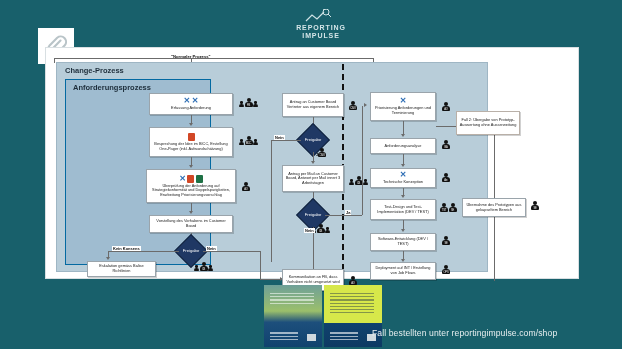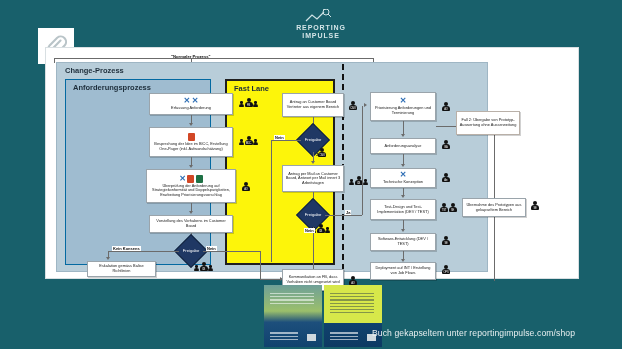--- a/index.html
+++ b/index.html
@@ -167,23 +167,20 @@
     <div class="vline" style="left:145px; top:10px; height:32px;"></div>
     <div class="arrow-d" style="left:142.5px; top:42px;"></div>
 
     <div class="change-frame">
       <div class="change-title">Change-Prozess</div>
 
       <div class="lane lane-anf">
         <div class="lane-title">Anforderungsprozess</div>
       </div>
 
-      <div class="lane lane-fast">
-        <div class="lane-title">Fast Lane</div>
-      </div>
     </div>
 
     <div class="dash-div"></div>
 
     <div class="pbox shadow" style="left:103px; top:45px; width:84px; height:22px;">
       <div class="ico-row">
         <span class="chip-x">✕</span>
         <span class="chip-x">✕</span>
       </div>
       <div class="lbl">Erfassung Anforderung</div>
@@ -519,15 +516,15 @@
         <i></i>
       </div>
     <div class="book-foot">
         <i></i>
         <i></i>
         <i></i>
       </div>
     <div class="book-logo"></div>
   </div>
 
-  <div class="caption">Buch gekapseltem unter reportingimpulse.com/shop</div>
+  <div class="caption">Fall bestellten unter reportingimpulse.com/shop</div>
 
 </div>
 
 </body></html>

